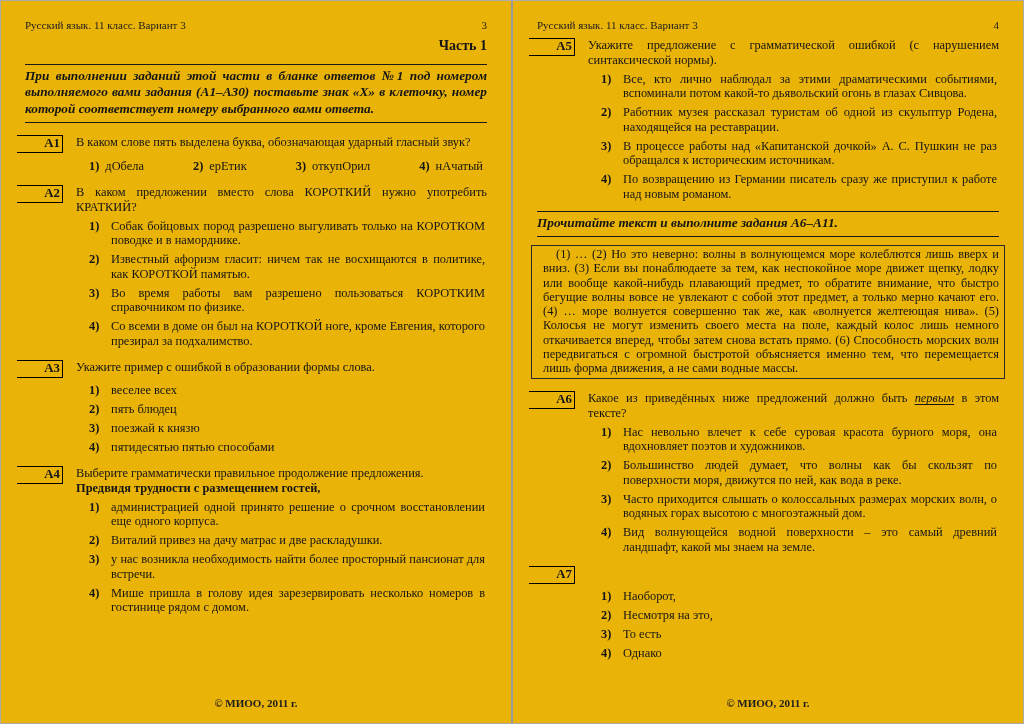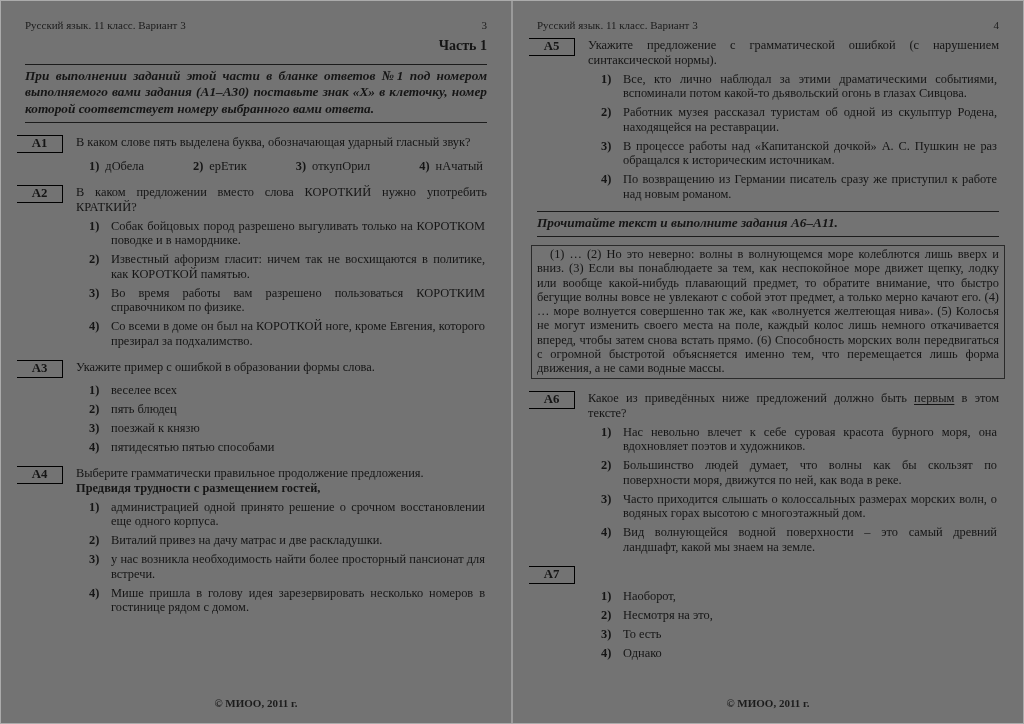--- a/index.html
+++ b/index.html
@@ -1,17 +1,17 @@
 <!DOCTYPE html>
 <html><head>
 <meta charset="utf-8">
 <style>
   html,body{margin:0;padding:0;background:#e8e8e8;}
   .canvas{
-    position:relative;width:1024px;height:724px;background:#737373;
+    position:relative;width:1024px;height:724px;background:#eab308;
     border:1px solid #ababab;box-sizing:border-box;overflow:hidden;
     font-family:"Liberation Serif","DejaVu Serif",serif;color:#151515;
     display:flex;
   }
   .page{
     position:relative;flex:0 0 510px;width:510px;height:100%;
     padding:18px 24px 0 24px;box-sizing:border-box;
   }
   .divider{flex:0 0 2px;background:#9a9a9a;height:100%;}
   .page-header{
@@ -28,38 +28,38 @@
     font-weight:700;font-style:italic;font-size:13.3px;line-height:1.21;
     text-align:justify;
   }
   .page-body > .instruction{margin-top:10px;}
   .task{margin-top:12px;}
   .page-body > .task:first-child{margin-top:4px;}
   .task-head{display:flex;align-items:flex-start;}
   .task-marker{
     flex:0 0 auto;width:46px;margin-left:-8px;box-sizing:border-box;
     border:1.2px solid #000;border-left:none;
-    text-align:center;font-weight:700;font-size:12.8px;
+    text-align:right;font-weight:700;font-size:12.8px;
     padding:0 2px 1px 2px;
   }
   .task-question{flex:1;margin-left:13px;text-align:justify;}
   .seg.bold{font-weight:700;}
-  .seg.underline{text-decoration:underline;text-underline-offset:2px;}
+  .seg.underline{text-decoration:underline;text-underline-offset:2px;font-style:italic;}
   .seg.blk{display:block;}
   .options{margin-top:2px;}
   .option{display:flex;margin:4.5px 0 0 64px;}
   .opt-num{flex:0 0 22px;font-weight:700;}
   .opt-text{flex:1;text-align:justify;padding-right:2px;}
   .options.inline{display:flex;justify-content:space-between;margin:6px 4px 0 64px;}
   .options.inline .option{margin:0;}
   .options.inline .opt-num{flex:0 0 auto;margin-right:6px;}
   .options.inline .opt-text{text-align:left;padding-right:0;}
   .text-box{
     border:1.2px solid #2a2a2a;margin:8px -6px 0 -6px;
-    padding:1px 5px 3px 5px;text-align:justify;line-height:1.15;
+    padding:1px 5px 3px 11px;text-align:justify;line-height:1.15;
     text-indent:13px;
   }
   .page-footer{
     position:absolute;left:0;right:0;bottom:14px;
     text-align:center;font-size:11px;color:#1c1c1c;font-weight:bold;
   }
 </style>
 </head>
 <body>
 

